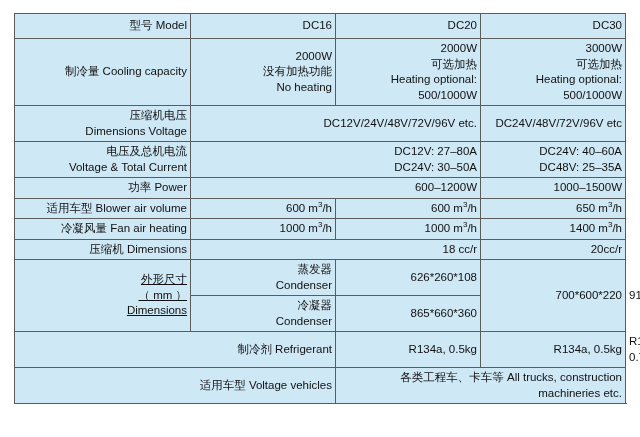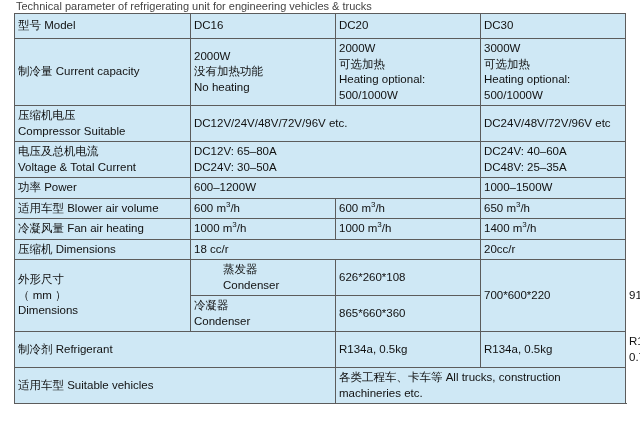--- a/index.html
+++ b/index.html
@@ -30,21 +30,21 @@
     position: absolute;
     top: 13px;
     left: 14px;
     width: 612px;
     border-collapse: collapse;
     table-layout: fixed;
     background: #cfe8f5;
   }
   table.spec td, table.spec th {
     border: 1px solid #5c5c5c;
-    text-align: left;
+    text-align: right;
     vertical-align: middle;
     font-size: 11.5px;
     color: #111111;
     padding: 2px 3px;
     line-height: 1.35;
     font-weight: normal;
   }
   .hdr td {
     font-weight: bold;
     font-size: 12px;
@@ -62,39 +62,38 @@
     line-height: 0;
   }
   .c-model { width: 176px; }
   .c-dc { width: 145px; }
 </style>
 </head>
 <body>
 
 <div id="page">
 
-  <div class="top-note">Technical parameter of refrigerating unit for engineering vehicles &amp; trucks</div>
 
   <table class="spec">
     <colgroup>
       <col class="c-model">
         <col class="c-dc">
         <col class="c-dc">
         <col class="c-dc">
     </colgroup>
     <tbody>
       <tr class="hdr">
         <td colspan="1">型号 Model</td>
         <td>DC16</td>
         <td>DC20</td>
         <td>DC30</td>
       </tr>
 
       <tr>
-        <td class="rowlabel">制冷量 Current capacity</td>
+        <td class="rowlabel">制冷量 Cooling capacity</td>
         <td class="cell-lines">
           <span>2000W</span>
           <span>没有加热功能</span>
           <span>No heating</span>
         </td>
         <td class="cell-lines">
           <span>2000W</span>
           <span>可选加热</span>
           <span>Heating optional:</span>
           <span>500/1000W</span>
@@ -103,33 +102,33 @@
           <span>3000W</span>
           <span>可选加热</span>
           <span>Heating optional:</span>
           <span>500/1000W</span>
         </td>
       </tr>
 
       <tr>
         <td class="rowlabel cell-lines">
           <span>压缩机电压</span>
-          <span>Compressor Suitable</span>
+          <span>Dimensions Voltage</span>
         </td>
         <td colspan="2">DC12V/24V/48V/72V/96V etc.</td>
         <td>DC24V/48V/72V/96V etc</td>
       </tr>
 
       <tr>
         <td class="rowlabel cell-lines">
           <span>电压及总机电流</span>
           <span>Voltage &amp; Total Current</span>
         </td>
         <td colspan="2" class="cell-lines">
-          <span>DC12V: 65–80A</span>
+          <span>DC12V: 27–80A</span>
           <span>DC24V: 30–50A</span>
         </td>
         <td class="cell-lines">
           <span>DC24V: 40–60A</span>
           <span>DC48V: 25–35A</span>
         </td>
       </tr>
 
       <tr>
         <td class="rowlabel">功率 Power</td>
@@ -151,21 +150,21 @@
         <td>1400 m<sup>3</sup>/h</td>
       </tr>
 
       <tr>
         <td class="rowlabel">压缩机 Dimensions</td>
         <td colspan="2">18 cc/r</td>
         <td>20cc/r</td>
       </tr>
 
       <tr>
-        <td rowspan="2" style="width:86px;" class="rowlabel cell-lines">
+        <td rowspan="2" style="width:86px;text-decoration:underline;" class="rowlabel cell-lines">
           <span>外形尺寸</span>
           <span>（ mm ）</span>
           <span>Dimensions</span>
         </td>
         <td style="width:90px;padding-left:32px;" class="cell-lines">
           <span>蒸发器</span>
           <span>Condenser</span>
         </td>
         <td>626*260*108</td>
         <td rowspan="2">700*600*220</td>
@@ -181,18 +180,18 @@
       </tr>
 
       <tr>
         <td colspan="2" class="rowlabel">制冷剂 Refrigerant</td>
         <td>R134a, 0.5kg</td>
         <td>R134a, 0.5kg</td>
         <td>R134a, 0.7kg</td>
       </tr>
 
       <tr>
-        <td colspan="2" class="rowlabel">适用车型 Suitable vehicles</td>
+        <td colspan="2" class="rowlabel">适用车型 Voltage vehicles</td>
         <td colspan="3">各类工程车、卡车等 All trucks, construction machineries etc.</td>
       </tr>
     </tbody>
   </table>
 </div>
 
 </body></html>

